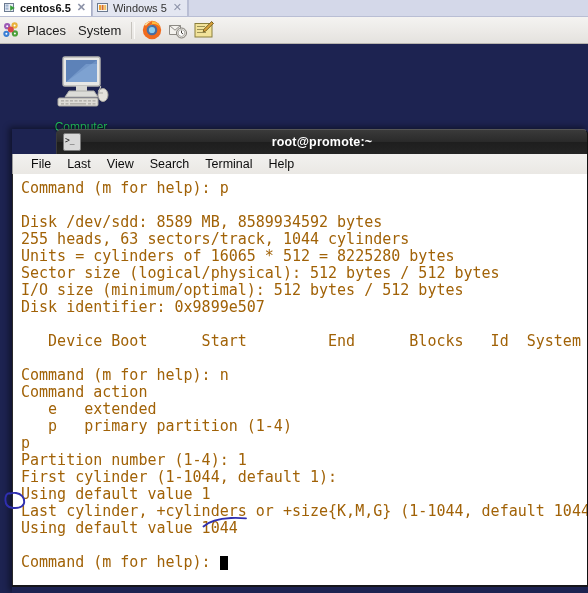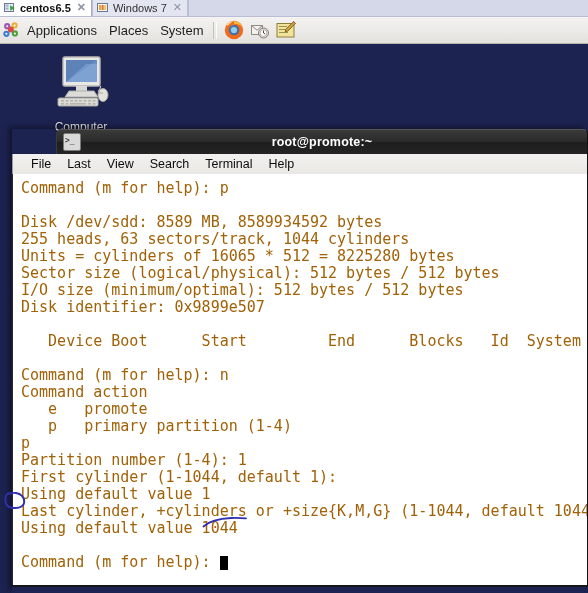--- a/index.html
+++ b/index.html
@@ -110,21 +110,21 @@
     background: #1d2351;
     overflow: hidden;
   }
   #desktop-icon-computer {
     position: absolute;
     left: 42px; top: 9px;
     width: 78px;
     text-align: center;
   }
   #desktop-icon-computer .label {
-    color: #e5e5e5;
+    color: #22c55e;
     font-size: 12px;
     margin-top: 1px;
     text-shadow: 0 1px 2px rgba(0,0,0,.8);
   }
 
   
   #terminal-window {
     position: absolute;
     left: 12px; top: 85px;
     width: 576px;
@@ -262,21 +262,21 @@
 
   <div class="vm-tab inactive">
     <span class="vm-tab-ico">
       <svg width="12" height="12" viewBox="0 0 12 12">
         <rect x="0.5" y="1.5" width="10" height="8" fill="#f7f7f7" stroke="#6b7a90" stroke-width="1"></rect>
         <rect x="2" y="3" width="2" height="5" fill="#f0a030"></rect>
         <rect x="4.6" y="3" width="2" height="5" fill="#d8702a"></rect>
         <rect x="7.2" y="3" width="2" height="5" fill="#f0c060"></rect>
       </svg>
     </span>
-    <span>Windows 7</span>
+    <span>Windows 5</span>
     <span class="vm-tab-close">✕</span>
   </div>
 
   <div class="vm-tab-spacer"></div>
 </div>
 
 <div id="gnome-panel">
 
   <span id="apps-logo">
     <svg width="19" height="19" viewBox="0 0 19 19">
@@ -285,21 +285,20 @@
       <circle cx="4.4" cy="12.8" r="3.1" fill="#3a7fd5"></circle>
       <circle cx="12.9" cy="12.4" r="3.1" fill="#4aa03a"></circle>
       <circle cx="8.8" cy="8.6" r="3.0" fill="#d94a4a"></circle>
       <circle cx="5.2" cy="5.2" r="1.0" fill="#ffffff"></circle>
       <circle cx="12.6" cy="4.4" r="1.0" fill="#ffffff"></circle>
       <circle cx="4.4" cy="12.8" r="1.0" fill="#ffffff"></circle>
       <circle cx="12.9" cy="12.4" r="1.0" fill="#ffffff"></circle>
     </svg>
   </span>
 
-  <span class="panel-menu">Applications</span>
   <span class="panel-menu">Places</span>
   <span class="panel-menu">System</span>
 
   <span class="panel-sep"></span>
 
   <span class="launcher">
     <svg width="22" height="22" viewBox="0 0 22 22">
       <circle cx="11" cy="11" r="9.2" fill="#f06b1e"></circle>
       <path d="M11 2.2a8.8 8.8 0 0 1 8.6 7c-2-3.4-5.2-4.6-8.3-3.9-2.7.6-4.4 2.4-4.8 4.6-.4 2.3.9 4.3 3 4.9 1.9.5 3.8-.4 4.4-2 .5-1.4-.2-2.7-1.4-3-1-.3-2 .2-2.2 1-.2.7.2 1.3.8 1.4" fill="#fdbe3d"></path>
       <circle cx="11" cy="11" r="5.3" fill="#2b6cb8" opacity="0.85"></circle>
@@ -388,21 +387,21 @@
       <div class="tline">255 heads, 63 sectors/track, 1044 cylinders</div>
       <div class="tline">Units = cylinders of 16065 * 512 = 8225280 bytes</div>
       <div class="tline">Sector size (logical/physical): 512 bytes / 512 bytes</div>
       <div class="tline">I/O size (minimum/optimal): 512 bytes / 512 bytes</div>
       <div class="tline">Disk identifier: 0x9899e507</div>
       <div class="tline"></div>
       <div class="tline">   Device Boot      Start         End      Blocks   Id  System</div>
       <div class="tline"></div>
       <div class="tline">Command (m for help): n</div>
       <div class="tline">Command action</div>
-      <div class="tline">   e   promote</div>
+      <div class="tline">   e   extended</div>
       <div class="tline">   p   primary partition (1-4)</div>
       <div class="tline">p</div>
       <div class="tline">Partition number (1-4): 1</div>
       <div class="tline">First cylinder (1-1044, default 1):</div>
       <div class="tline">Using default value 1</div>
       <div class="tline">Last cylinder, +cylinders or +size{K,M,G} (1-1044, default 1044):</div>
       <div class="tline">Using default value 1044</div>
       <div class="tline"></div>
       <div class="tline"><span>Command (m for help): </span><span class="cursor-block"></span></div>
     </div>

